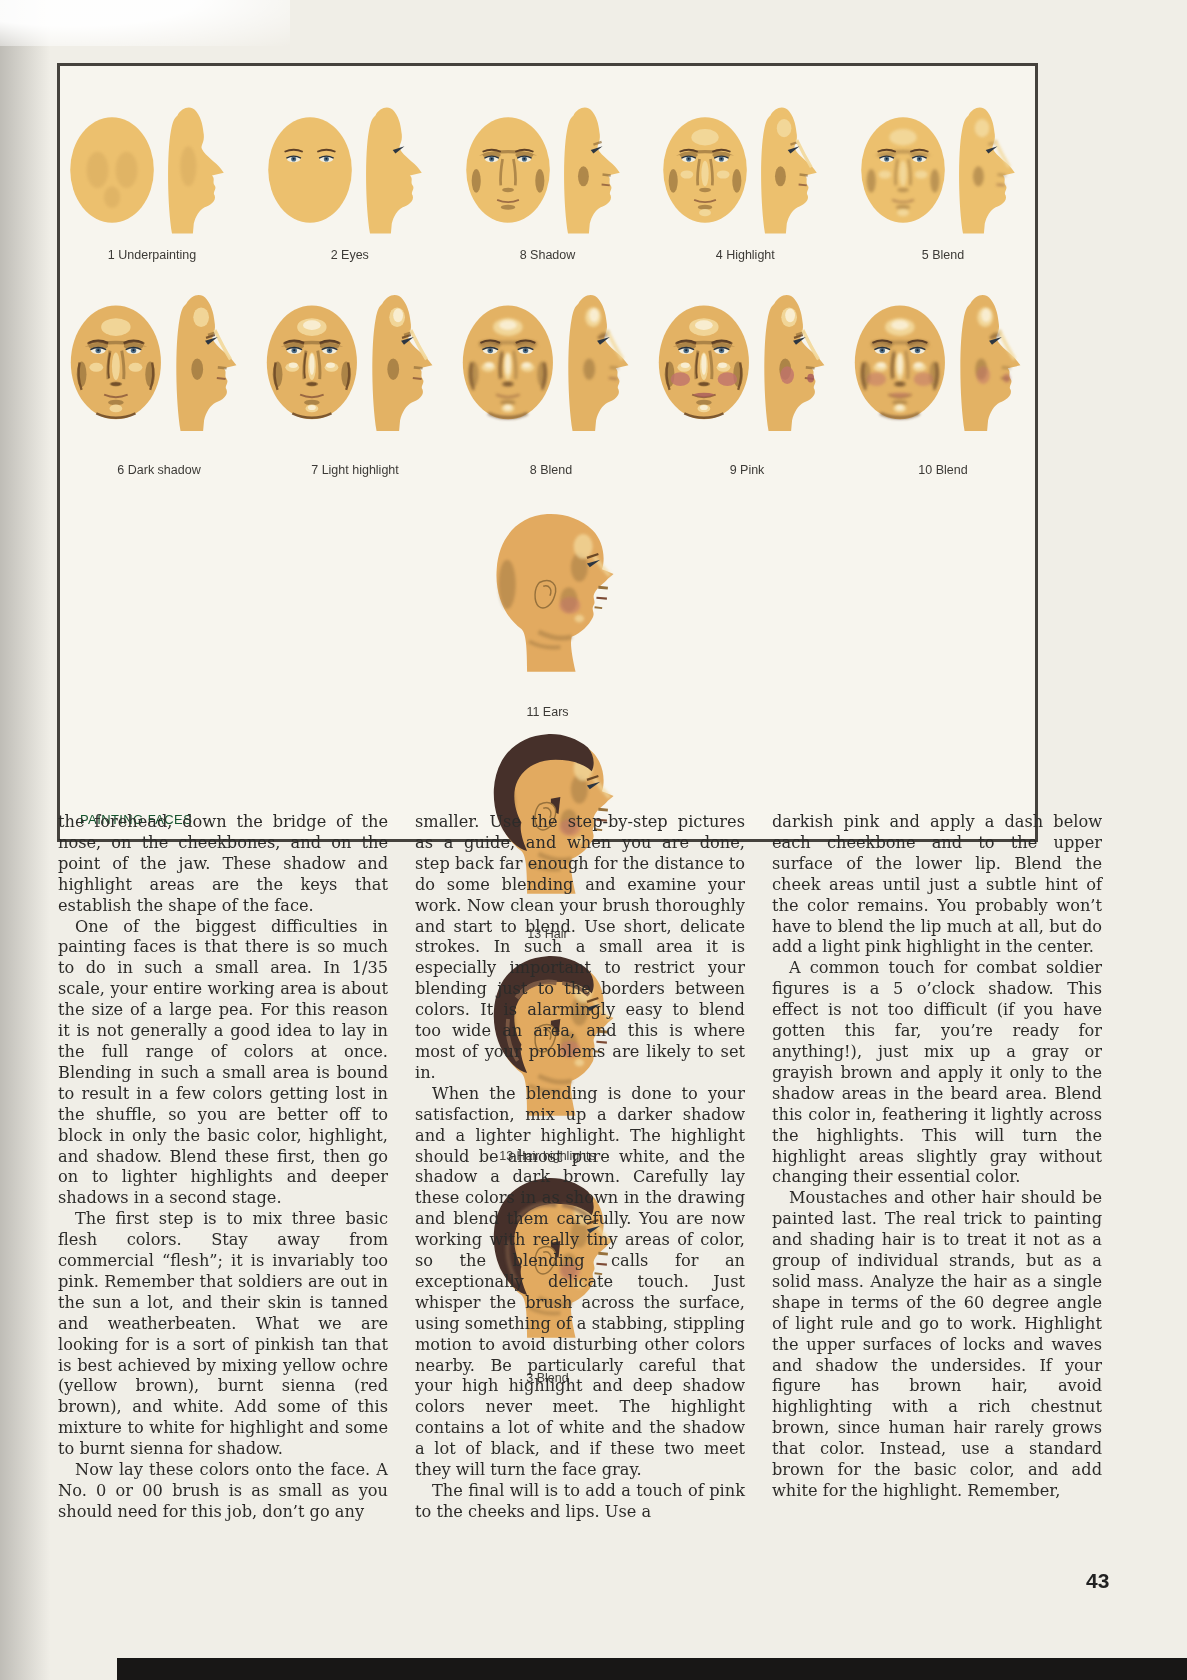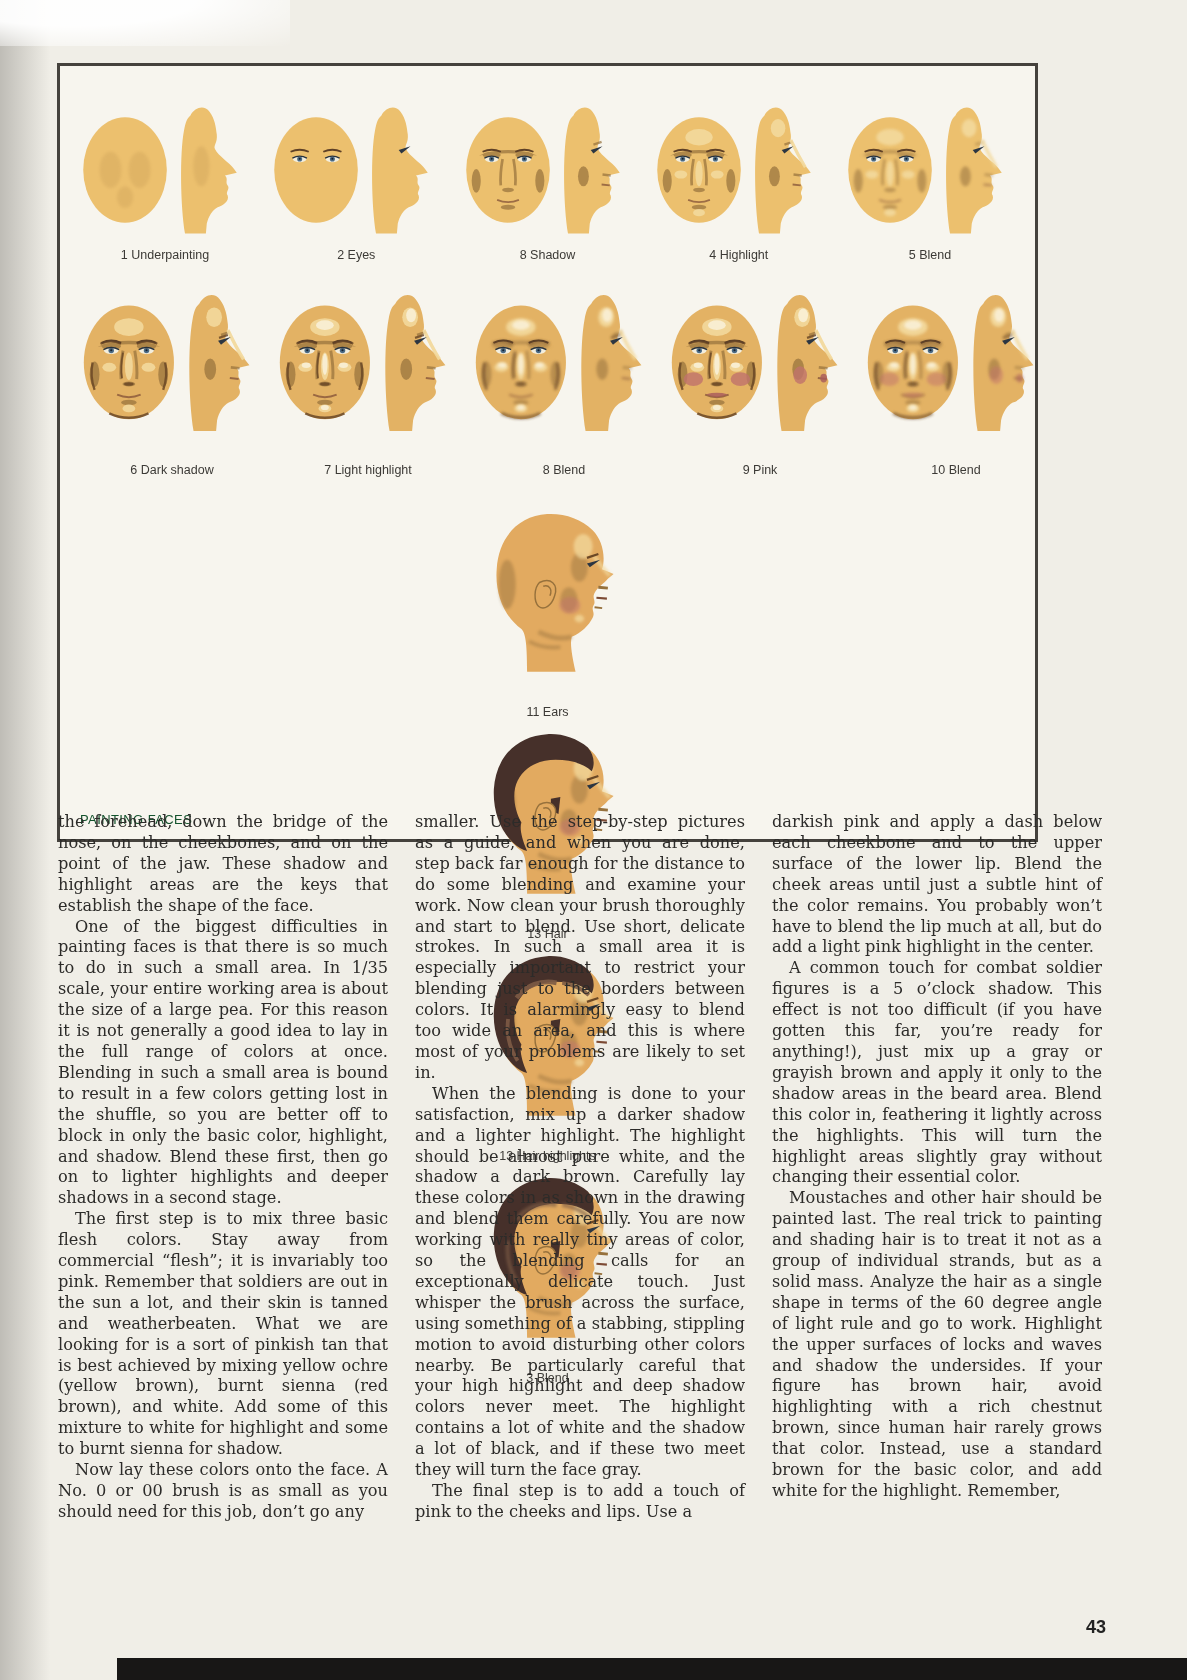--- a/index.html
+++ b/index.html
@@ -9,21 +9,21 @@
   .left-shade{position:absolute;left:0;top:0;width:56px;height:100%;
         background:linear-gradient(90deg,rgba(150,148,142,.55),rgba(240,238,231,0) 90%);
         pointer-events:none;}
   .corner-light{position:absolute;left:0;top:0;width:290px;height:46px;
         background:radial-gradient(ellipse at 25% 0%,rgba(255,255,255,.95) 40%,rgba(255,255,255,0) 100%);
         pointer-events:none;}
   .bottom-bar{position:absolute;left:117px;right:0;bottom:0;height:22px;background:#181716;}
 
   .figure-panel{position:absolute;left:57px;top:63px;width:981px;height:779px;
         border:3px solid #45423d;background:#f7f5ee;box-sizing:border-box;}
-  .fig-row{display:flex;justify-content:space-between;padding:0 14px;}
+  .fig-row{display:flex;justify-content:space-between;padding:0 1px;}
   .fig-row.row-0{margin-top:24px;}
   .fig-row.row-1{margin-top:14px;}
   .fig-row.row-2{margin-top:20px;padding:0 148px;flex-direction:column;}
   .step-cell{display:flex;flex-direction:column;align-items:center;}
   .face-art{display:block;}
   .face-art svg{width:100%;height:100%;display:block;}
   .pair-art.r0{width:182px;height:149px;}
   .pair-art.r1{width:196px;height:161px;}
   .head-art{width:200px;height:190px;}
   .step-caption{font-family:"Liberation Sans",sans-serif;font-size:12.5px;color:#3c3a36;
@@ -32,22 +32,22 @@
   .row-1 .step-caption{margin-top:26px;}
   .row-2 .step-caption{margin-top:18px;}
   .panel-label{position:absolute;left:20px;bottom:12px;font-family:"Liberation Sans",sans-serif;
         font-size:13px;letter-spacing:.4px;color:#14532d;}
 
   .article{position:absolute;left:58px;top:812px;width:1048px;display:flex;gap:27px;}
   .col{width:330px;text-align:justify;font-size:16.2px;line-height:20.9px;color:#2c2b29;}
   .col p{margin:0;}
   .col p.ind{text-indent:17px;}
 
-  .pagenum{position:absolute;left:1086px;top:1617px;font-family:"Liberation Sans",sans-serif;
-        font-weight:bold;font-size:18px;color:#222;}
+  .pagenum{position:absolute;left:1086px;top:1569px;font-family:"Liberation Sans",sans-serif;
+        font-weight:bold;font-size:21px;color:#222;}
 </style>
 </head>
 <body>
 
 <div class="page">
   <div class="left-shade"></div>
   <div class="corner-light"></div>
 
   <div class="figure-panel">
     <div id="figure-rows">
@@ -770,21 +770,21 @@
   <div class="article" id="article-columns">
       <div class="col">
         <p>the forehead, down the bridge of the nose, on the cheekbones, and on the point of the jaw. These shadow and highlight areas are the keys that establish the shape of the face.</p>
         <p class="ind">One of the biggest difficulties in painting faces is that there is so much to do in such a small area. In 1/35 scale, your entire working area is about the size of a large pea. For this reason it is not generally a good idea to lay in the full range of colors at once. Blending in such a small area is bound to result in a few colors getting lost in the shuffle, so you are better off to block in only the basic color, highlight, and shadow. Blend these first, then go on to lighter highlights and deeper shadows in a second stage.</p>
         <p class="ind">The first step is to mix three basic flesh colors. Stay away from commercial “flesh”; it is invariably too pink. Remember that soldiers are out in the sun a lot, and their skin is tanned and weatherbeaten. What we are looking for is a sort of pinkish tan that is best achieved by mixing yellow ochre (yellow brown), burnt sienna (red brown), and white. Add some of this mixture to white for highlight and some to burnt sienna for shadow.</p>
         <p class="ind">Now lay these colors onto the face. A No. 0 or 00 brush is as small as you should need for this job, don’t go any</p>
       </div>
       <div class="col">
         <p>smaller. Use the step-by-step pictures as a guide, and when you are done, step back far enough for the distance to do some blending and examine your work. Now clean your brush thoroughly and start to blend. Use short, delicate strokes. In such a small area it is especially important to restrict your blending just to the borders between colors. It is alarmingly easy to blend too wide an area, and this is where most of your problems are likely to set in.</p>
         <p class="ind">When the blending is done to your satisfaction, mix up a darker shadow and a lighter highlight. The highlight should be almost pure white, and the shadow a dark brown. Carefully lay these colors in as shown in the drawing and blend them carefully. You are now working with really tiny areas of color, so the blending calls for an exceptionally delicate touch. Just whisper the brush across the surface, using something of a stabbing, stippling motion to avoid disturbing other colors nearby. Be particularly careful that your high highlight and deep shadow colors never meet. The highlight contains a lot of white and the shadow a lot of black, and if these two meet they will turn the face gray.</p>
-        <p class="ind">The final step is to add a touch of pink to the cheeks and lips. Use a</p>
+        <p class="ind">The final will is to add a touch of pink to the cheeks and lips. Use a</p>
       </div>
       <div class="col">
         <p>darkish pink and apply a dash below each cheekbone and to the upper surface of the lower lip. Blend the cheek areas until just a subtle hint of the color remains. You probably won’t have to blend the lip much at all, but do add a light pink highlight in the center.</p>
         <p class="ind">A common touch for combat soldier figures is a 5 o’clock shadow. This effect is not too difficult (if you have gotten this far, you’re ready for anything!), just mix up a gray or grayish brown and apply it only to the shadow areas in the beard area. Blend this color in, feathering it lightly across the highlights. This will turn the highlight areas slightly gray without changing their essential color.</p>
         <p class="ind">Moustaches and other hair should be painted last. The real trick to painting and shading hair is to treat it not as a group of individual strands, but as a solid mass. Analyze the hair as a single shape in terms of the 60 degree angle of light rule and go to work. Highlight the upper surfaces of locks and waves and shadow the undersides. If your figure has brown hair, avoid highlighting with a rich chestnut brown, since human hair rarely grows that color. Instead, use a standard brown for the basic color, and add white for the highlight. Remember,</p>
       </div>
     </div>
 
   <div class="pagenum">43</div>
   <div class="bottom-bar"></div>

